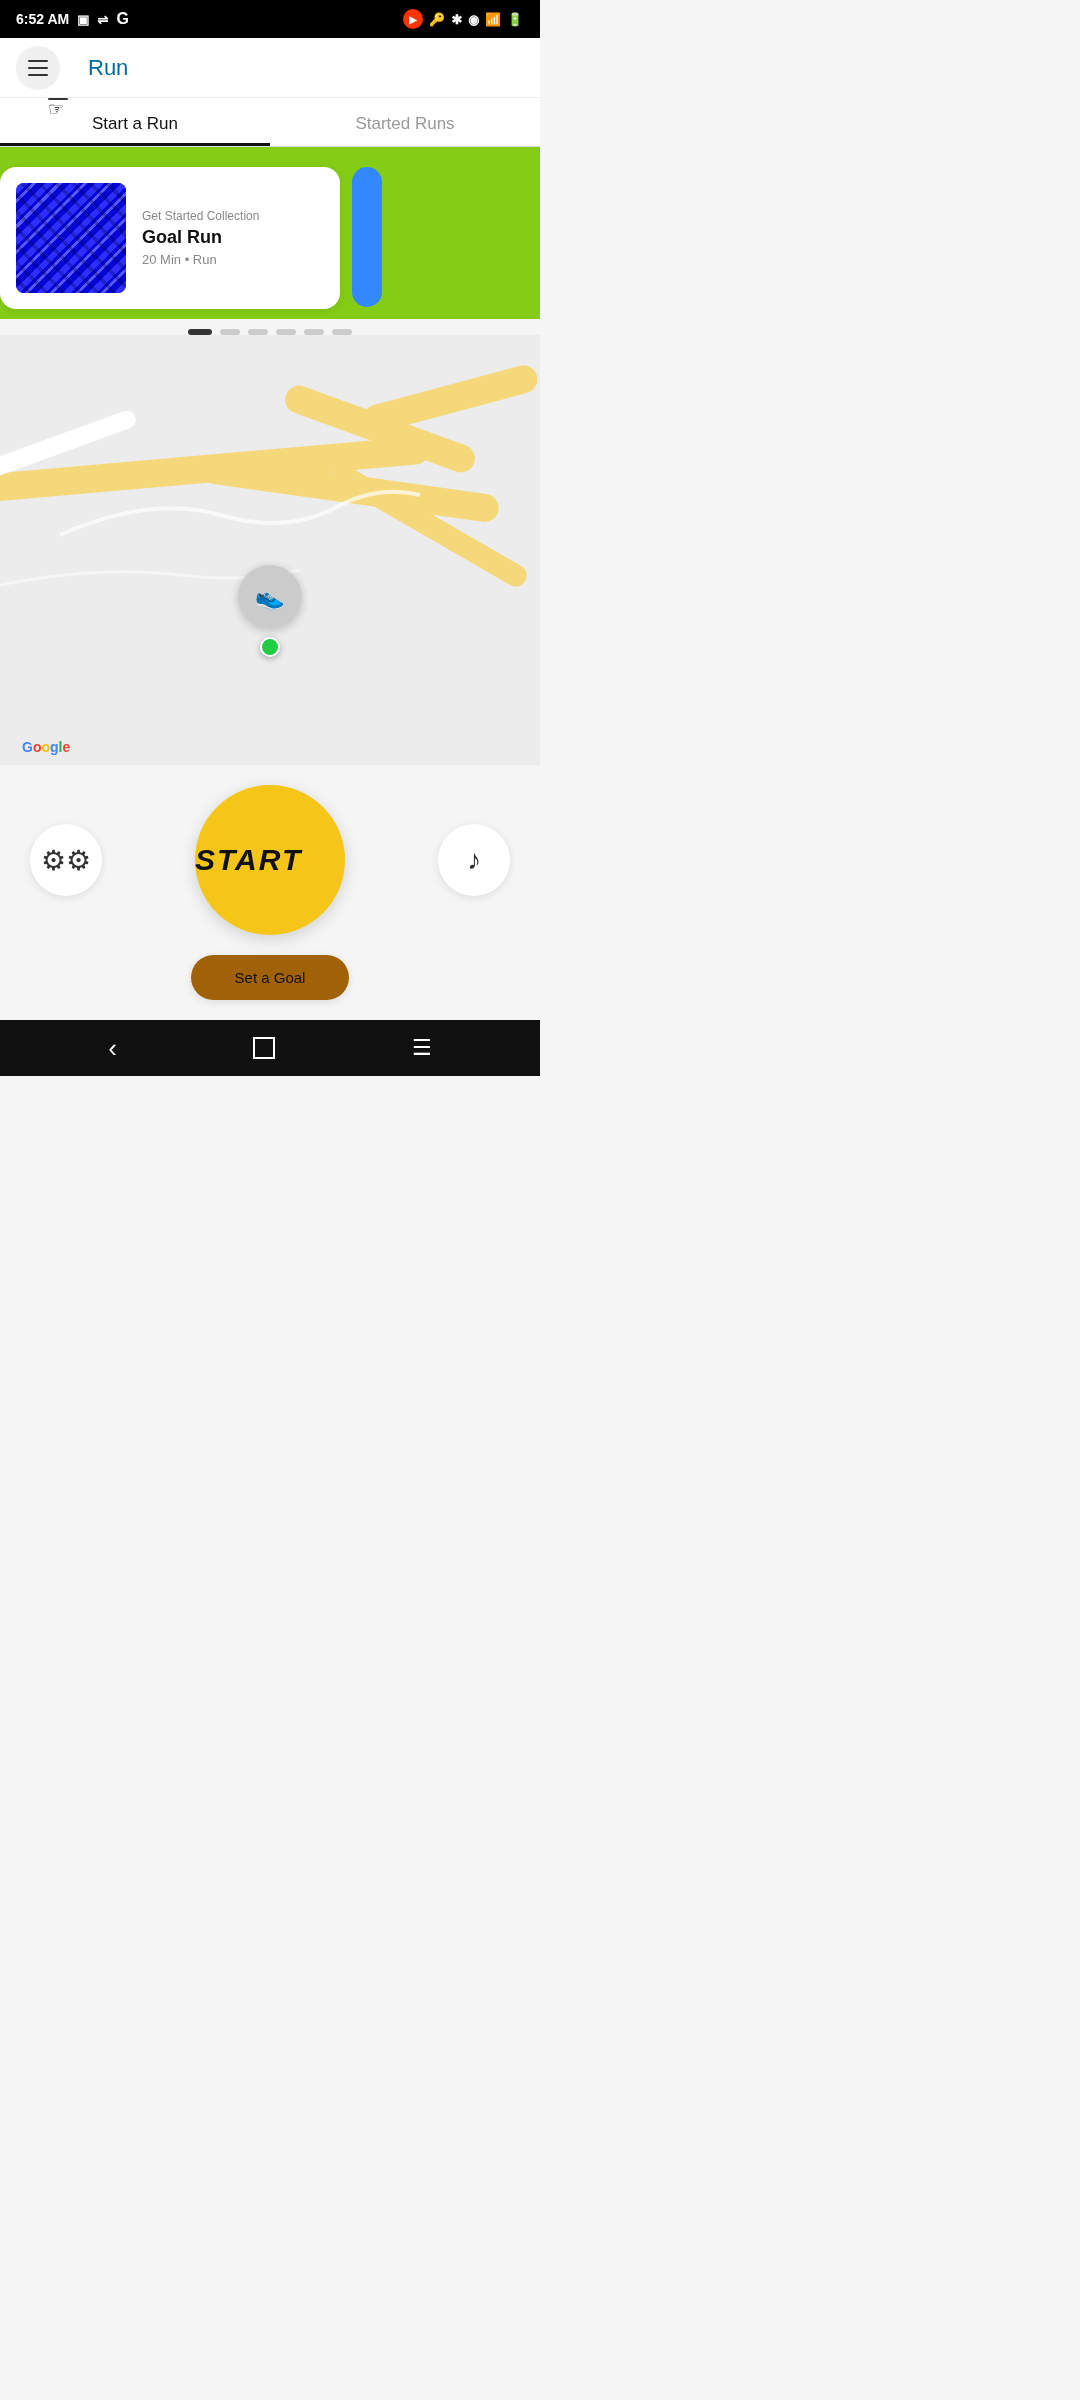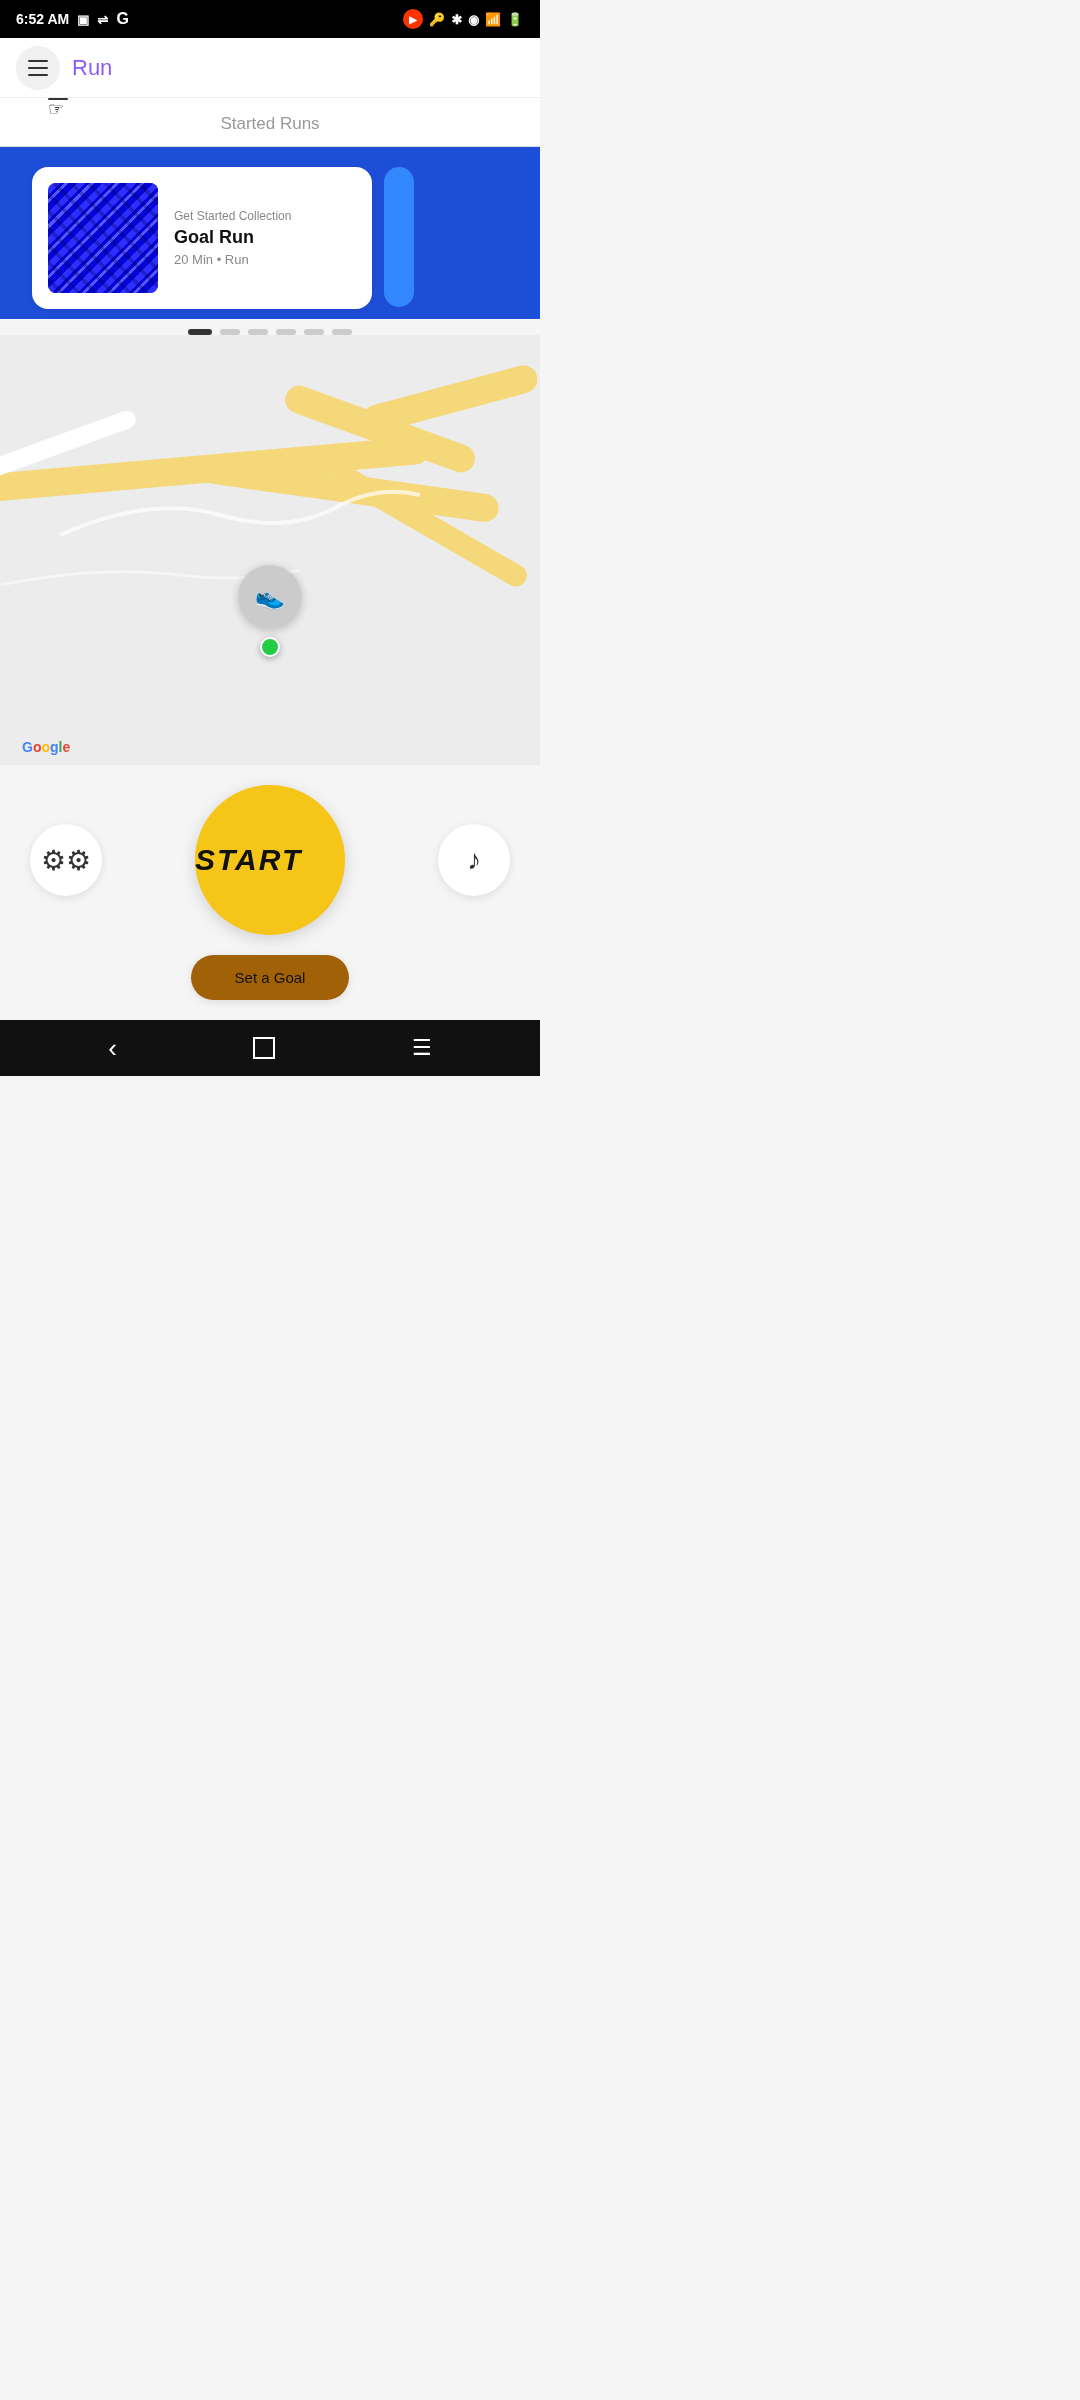--- a/index.html
+++ b/index.html
@@ -61,22 +61,22 @@
     }
     .cursor-hand {
       position: absolute;
       bottom: -10px;
       right: -8px;
       font-size: 18px;
     }
     .header-title {
       font-size: 22px;
       font-weight: 500;
-      color: #8b5cf6;
-      margin-left: 12px;
+      color: #0369a1;
+      margin-left: 28px;
     }
 
     
     .tabs {
       background: #fff;
       display: flex;
       border-bottom: 1px solid #ddd;
     }
     .tab {
       flex: 1;
@@ -96,22 +96,22 @@
       position: absolute;
       bottom: 0;
       left: 0;
       right: 0;
       height: 3px;
       background: #111;
     }
 
     
     .card-section {
-      background: #1d4ed8;
-      padding: 20px 32px 10px;
+      background: #84cc16;
+      padding: 20px 0 10px;
       display: flex;
       gap: 12px;
       overflow: hidden;
     }
     .run-card {
       background: #fff;
       border-radius: 16px;
       display: flex;
       align-items: center;
       padding: 16px;
@@ -414,20 +414,23 @@
   <div class="menu-btn">
     <span></span>
     <span></span>
     <span></span>
     <span class="cursor-hand">☞</span>
   </div>
   <span class="header-title">Run</span>
 </div>
 
 <div class="tabs">
+  <div class="tab active">
+    <span>Start a Run</span>
+  </div>
   <div class="tab">
     <span>Started Runs</span>
   </div>
 </div>
 
 <div class="card-section">
   <div class="run-card">
     <div class="card-image"></div>
     <div class="card-info">
       <div class="card-collection">Get Started Collection</div>

